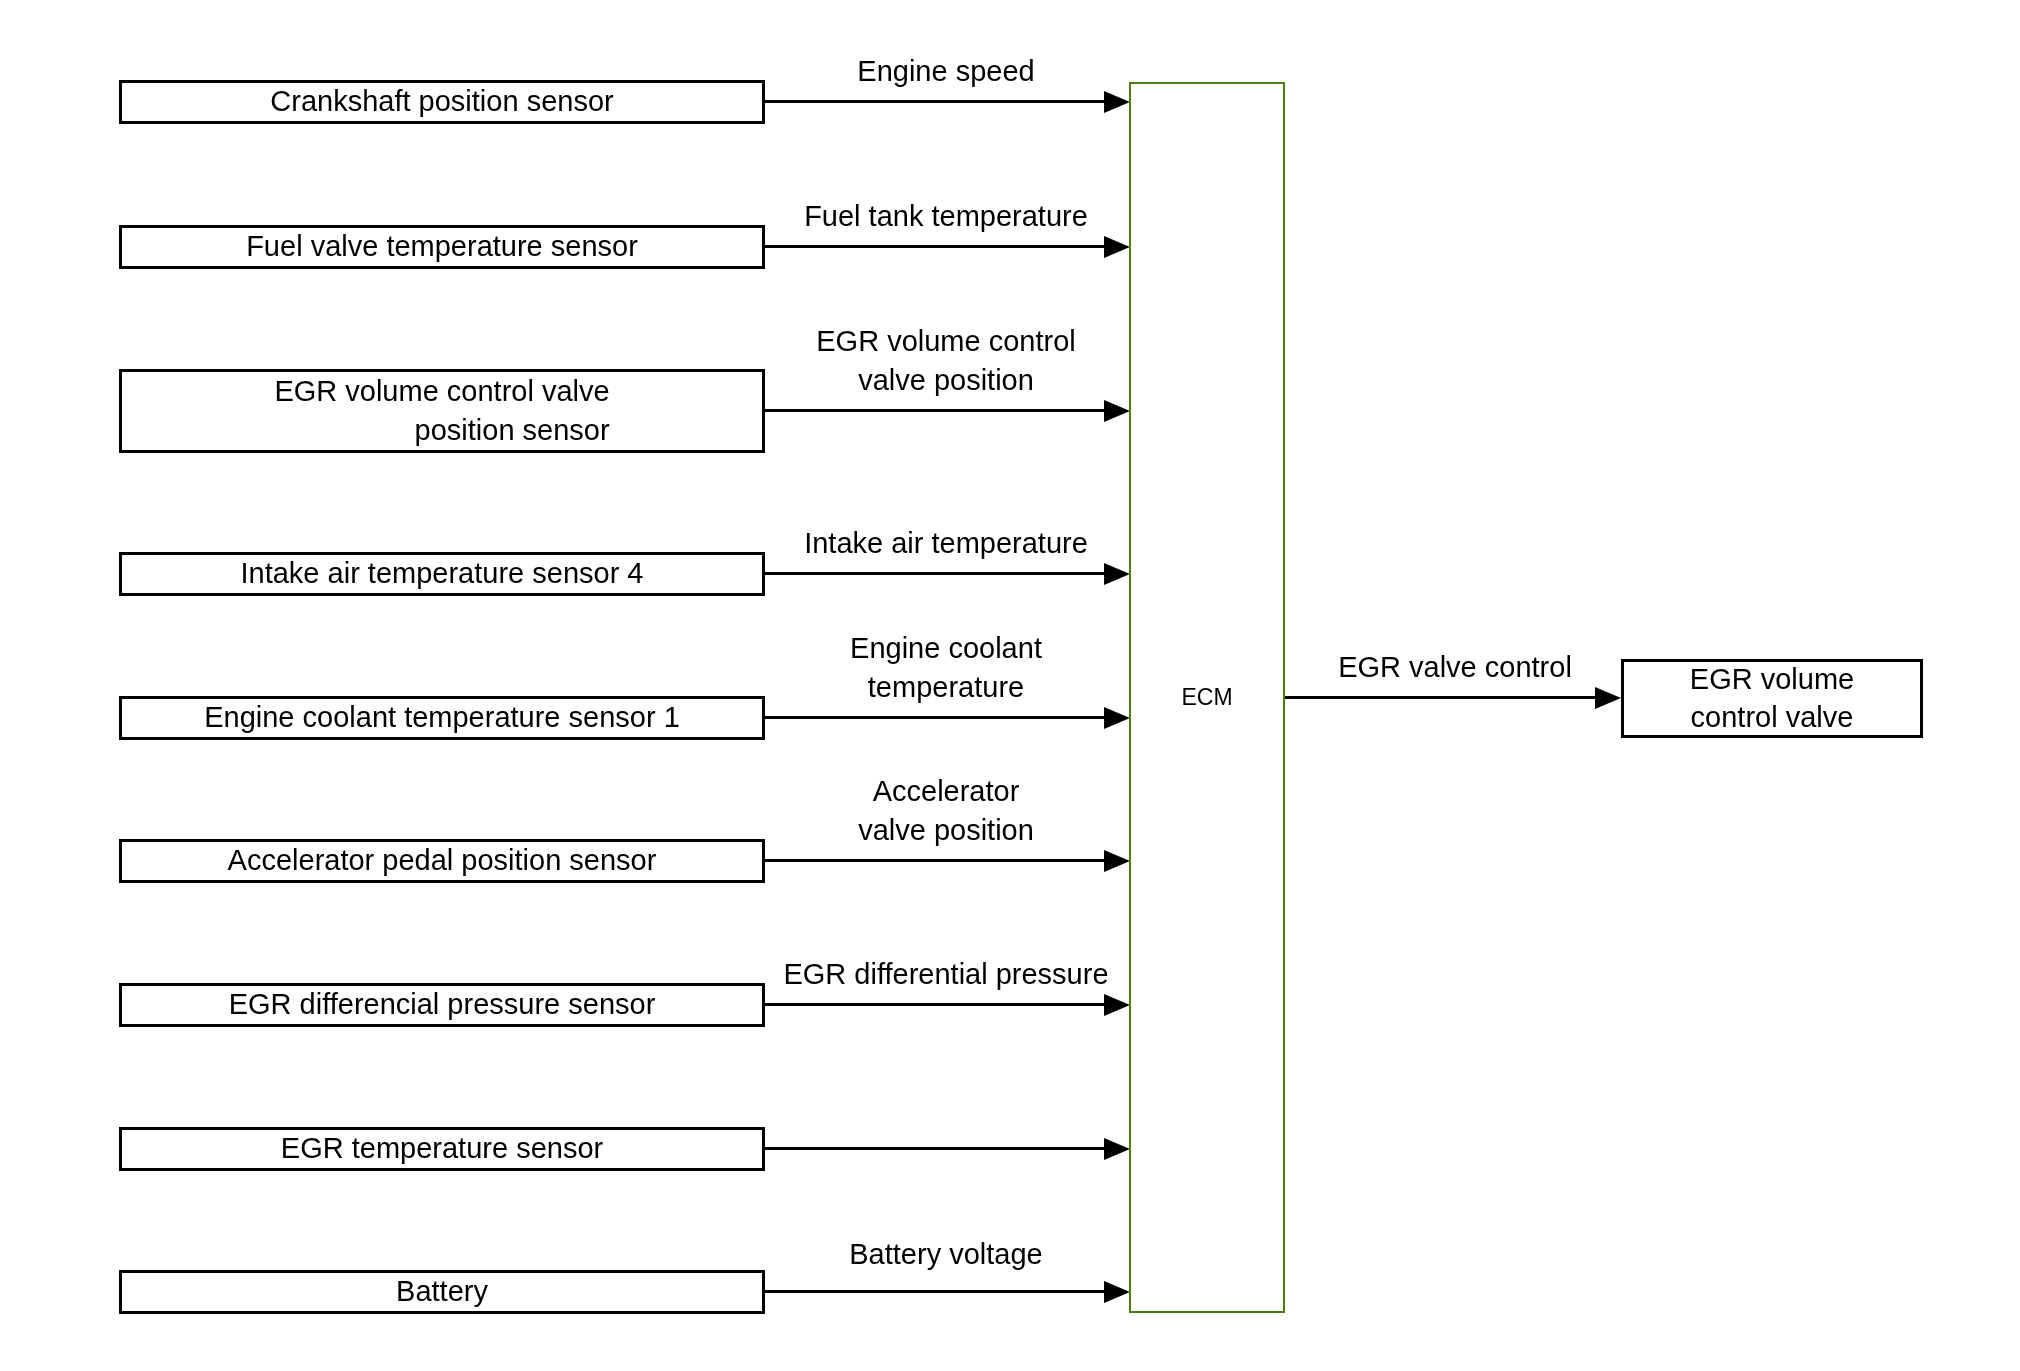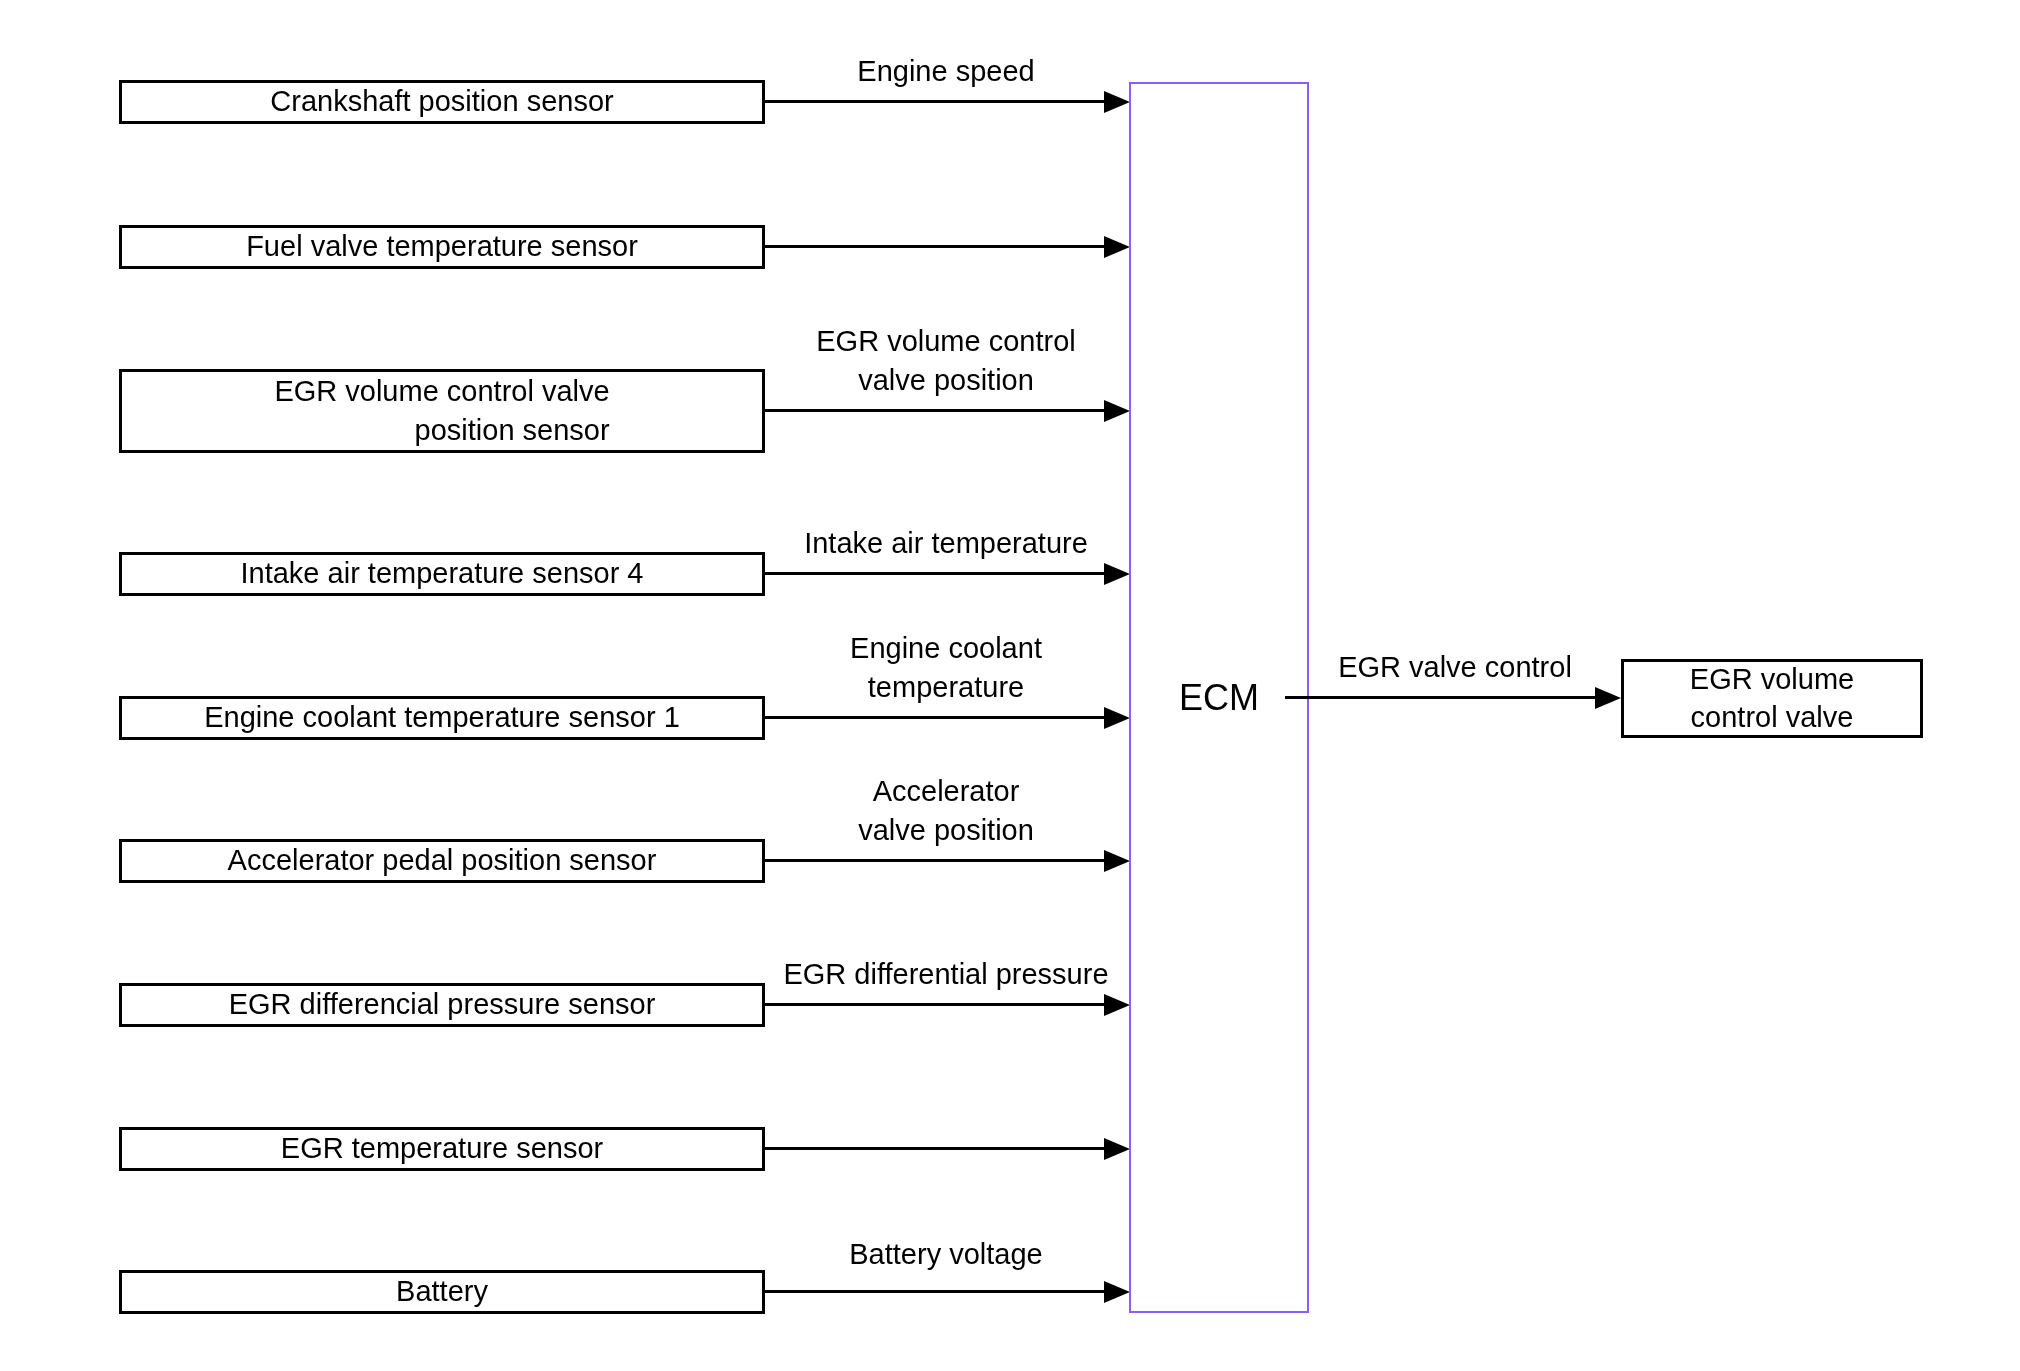--- a/index.html
+++ b/index.html
@@ -53,29 +53,29 @@
     width: 0;
     height: 0;
     border-top: 11px solid transparent;
     border-bottom: 11px solid transparent;
     border-left: 26px solid #000000;
   }
   .ecm-box {
     position: absolute;
     left: 1129px;
     top: 82px;
-    width: 180px;
+    width: 156px;
     height: 1231px;
     box-sizing: border-box;
-    border: 2px solid #8b5cf6;
+    border: 2px solid #4d7c0f;
     background: #ffffff;
     display: flex;
     align-items: center;
     justify-content: center;
-    font-size: 36px;
+    font-size: 23px;
   }
   .out-line {
     position: absolute;
     left: 1285px;
     top: 696px;
     width: 312px;
     height: 3px;
     background: #000000;
   }
   .out-head {
@@ -119,20 +119,21 @@
 <body>
 
 <div class="canvas">
 
   <div class="sensor-box" style="top:80px;height:44px">Crankshaft position sensor</div>
   <div class="signal-label" style="bottom:1281px">Engine speed</div>
   <div class="arrow-line" style="top:100px"></div>
   <div class="arrow-head" style="top:91px"></div>
 
   <div class="sensor-box" style="top:225px;height:44px">Fuel valve temperature sensor</div>
+  <div class="signal-label" style="bottom:1136px">Fuel tank temperature</div>
   <div class="arrow-line" style="top:245px"></div>
   <div class="arrow-head" style="top:236px"></div>
 
   <div class="sensor-box" style="top:369px;height:84px">EGR volume control valve
 position sensor</div>
   <div class="signal-label" style="bottom:972px">EGR volume control
 valve position</div>
   <div class="arrow-line" style="top:409px"></div>
   <div class="arrow-head" style="top:400px"></div>
 

